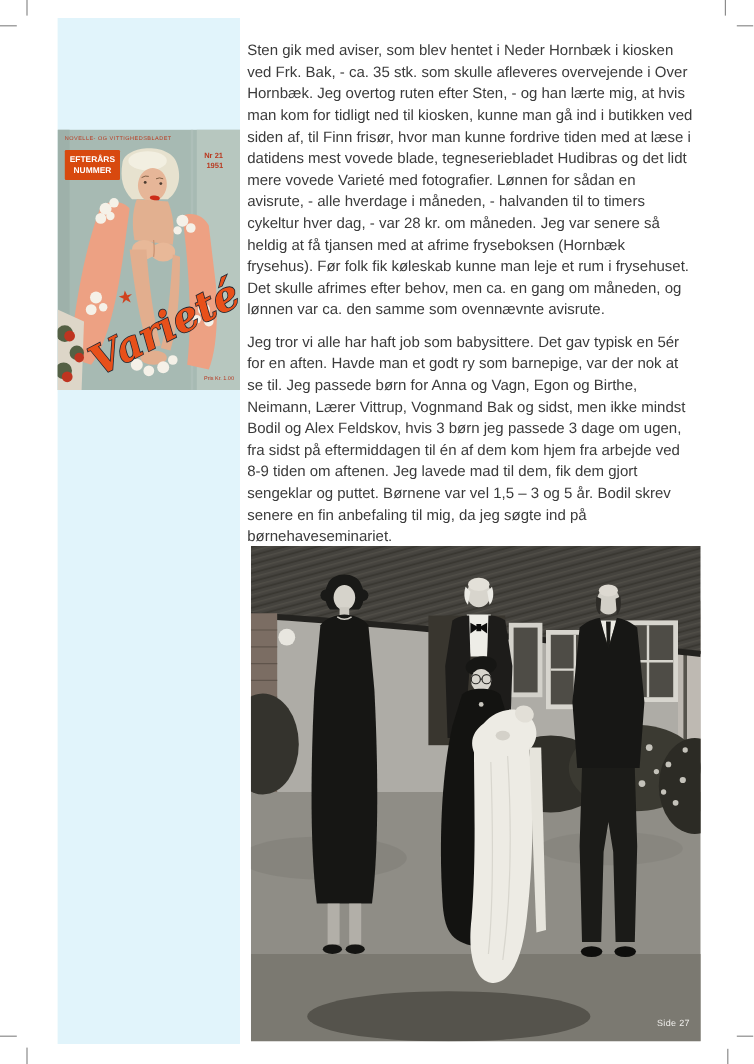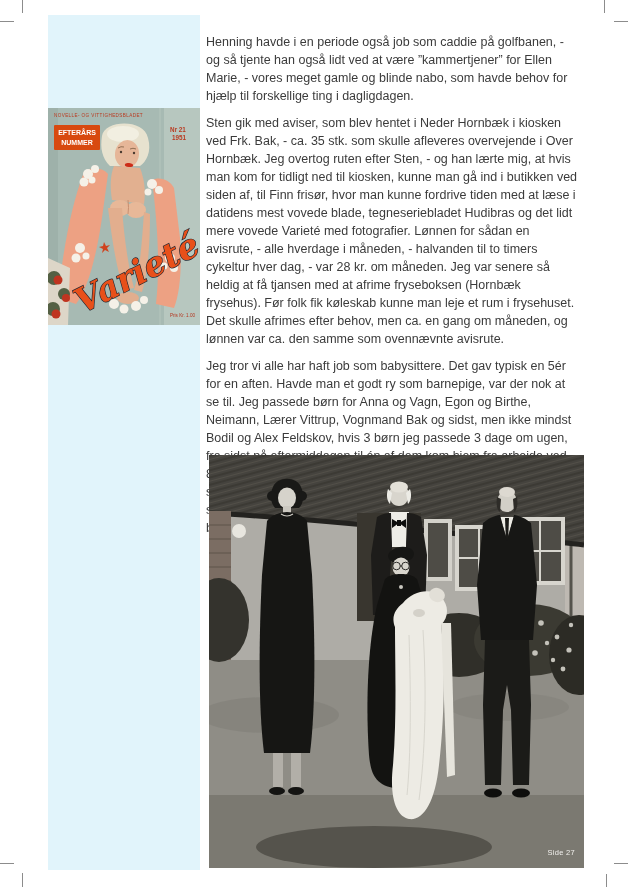--- a/index.html
+++ b/index.html
@@ -110,21 +110,20 @@
       <path d="M56,134 l2,4 4,-1 -3,3 2,4 -4,-2 -3,3 1,-4 -4,-2 4,-1 Z" fill="#d0421e"></path>
       <g transform="translate(34,206) rotate(-27)">
         <text x="0" y="0" font-family="DejaVu Serif, serif" font-style="italic" font-weight="bold" font-size="34" fill="#e8501a" stroke="#1d2430" stroke-width="1.3" paint-order="stroke">Varieté</text>
       </g>
       <text x="147" y="209" font-size="4.6" fill="#b5361f" text-anchor="end">Pris Kr. 1.00</text>
     </svg>
   </div>
 
 
   <div class="body-copy">
-    <p>Henning havde i en periode også job som caddie på golfbanen, - og så tjente han også lidt ved at være ”kammertjener” for Ellen Marie, - vores meget gamle og blinde nabo, som havde behov for hjælp til forskellige ting i dagligdagen.</p>
     <p>Sten gik med aviser, som blev hentet i Neder Hornbæk i kiosken ved Frk. Bak, - ca. 35 stk. som skulle afleveres overvejende i Over Hornbæk. Jeg overtog ruten efter Sten, - og han lærte mig, at hvis man kom for tidligt ned til kiosken, kunne man gå ind i butikken ved siden af, til Finn frisør, hvor man kunne fordrive tiden med at læse i datidens mest vovede blade, tegneseriebladet Hudibras og det lidt mere vovede Varieté med fotografier. Lønnen for sådan en avisrute, - alle hverdage i måneden, - halvanden til to timers cykeltur hver dag, - var 28 kr. om måneden. Jeg var senere så heldig at få tjansen med at afrime fryseboksen (Hornbæk frysehus). Før folk fik køleskab kunne man leje et rum i frysehuset. Det skulle afrimes efter behov, men ca. en gang om måneden, og lønnen var ca. den samme som ovennævnte avisrute.</p>
     <p>Jeg tror vi alle har haft job som babysittere. Det gav typisk en 5ér for en aften. Havde man et godt ry som barnepige, var der nok at se til. Jeg passede børn for Anna og Vagn, Egon og Birthe, Neimann, Lærer Vittrup, Vognmand Bak og sidst, men ikke mindst Bodil og Alex Feldskov, hvis 3 børn jeg passede 3 dage om ugen, fra sidst på eftermiddagen til én af dem kom hjem fra arbejde ved 8-9 tiden om aftenen. Jeg lavede mad til dem, fik dem gjort sengeklar og puttet. Børnene var vel 1,5 – 3 og 5 år. Bodil skrev senere en fin anbefaling til mig, da jeg søgte ind på børnehaveseminariet.</p>
   </div>
 
   <div class="photo">
     <svg width="375" height="413" viewBox="0 0 375 413">
       <defs>
         <pattern id="thatch" width="7" height="10" patternUnits="userSpaceOnUse" patternTransform="rotate(75)">
           <rect width="7" height="10" fill="#45433e"></rect>
           <line x1="1" y1="0" x2="1" y2="10" stroke="#383630" stroke-width="1.4"></line>

